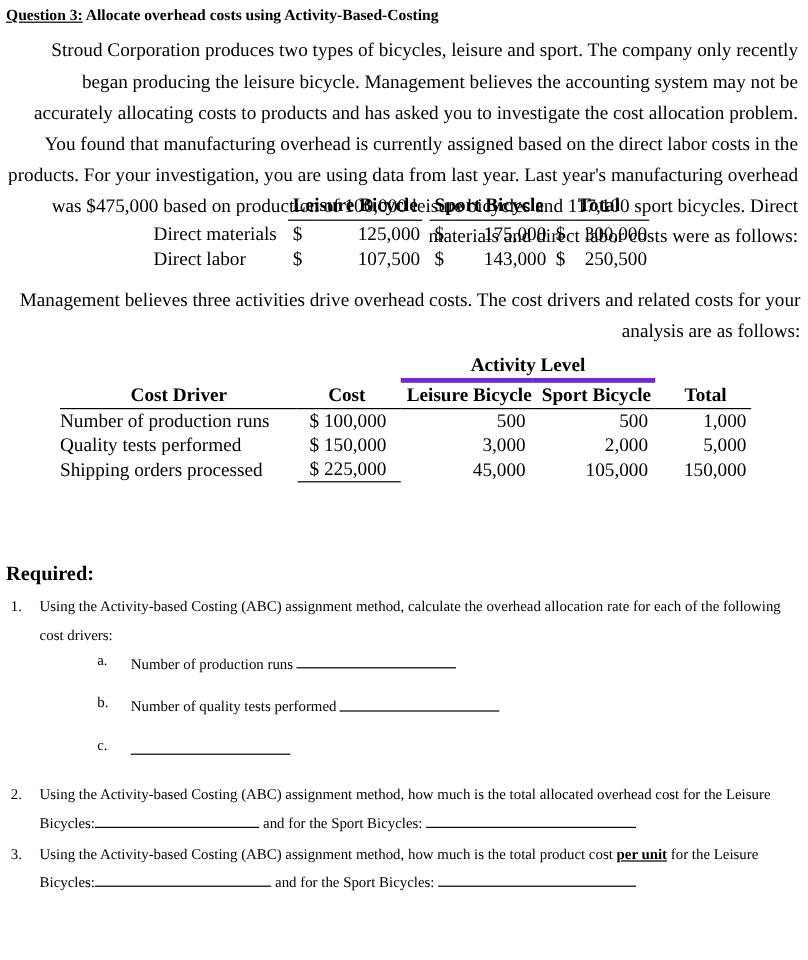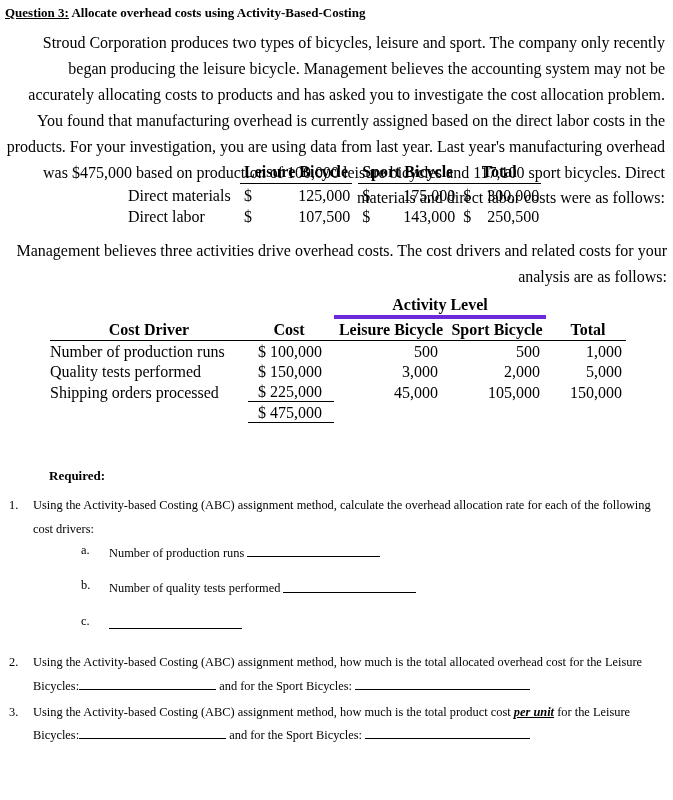--- a/index.html
+++ b/index.html
@@ -122,22 +122,21 @@
     padding-left: 10px;
     border-bottom: 1px solid #000;
   }
 
   
   .required-title {
     position: absolute;
     left: 5px;
     top: 468px;
     font-weight: bold;
-    font-size: 13px;
-    margin-left: 44px;
+    font-size: 17px;
   }
   .qlist {
     position: absolute;
     left: 5px;
     top: 494px;
     width: 663px;
   }
   .qitem {
     position: relative;
     padding-left: 28px;
@@ -172,21 +171,20 @@
   }
   .blank-a { width: 133px; }
   .blank-b { width: 133px; }
   .blank-c { width: 133px; }
   .blank-mid { width: 137px; }
   .blank-end { width: 175px; }
   .blank-mid3 { width: 147px; }
   .blank-end3 { width: 165px; }
   .perunit {
     font-weight: bold;
-    font-style: italic;
     text-decoration: underline;
   }
 </style>
 </head>
 <body>
 
 <div class="page">
 
   <div class="heading">
     <span class="q-label">Question 3:</span><span> Allocate overhead costs using Activity-Based-Costing</span>
@@ -256,27 +254,20 @@
       <td class="num c-leis">3,000</td>
       <td class="num c-spor">2,000</td>
       <td class="num c-tot">5,000</td>
     </tr>
     <tr>
       <td class="rowlabel c-driver">Shipping orders processed</td>
       <td class="c-cost cost-underline">$ 225,000</td>
       <td class="num c-leis">45,000</td>
       <td class="num c-spor">105,000</td>
       <td class="num c-tot">150,000</td>
-    </tr>
-    <tr class="total-row">
-      <td class="c-driver"></td>
-      <td class="total-cell c-cost">$  475,000</td>
-      <td></td>
-      <td></td>
-      <td></td>
     </tr>
   </tbody>
     </table>
 
   <div class="required-title">Required:</div>
 
   <div class="qlist">
 
     <div class="qitem">
       <span class="qnum">1.</span>

